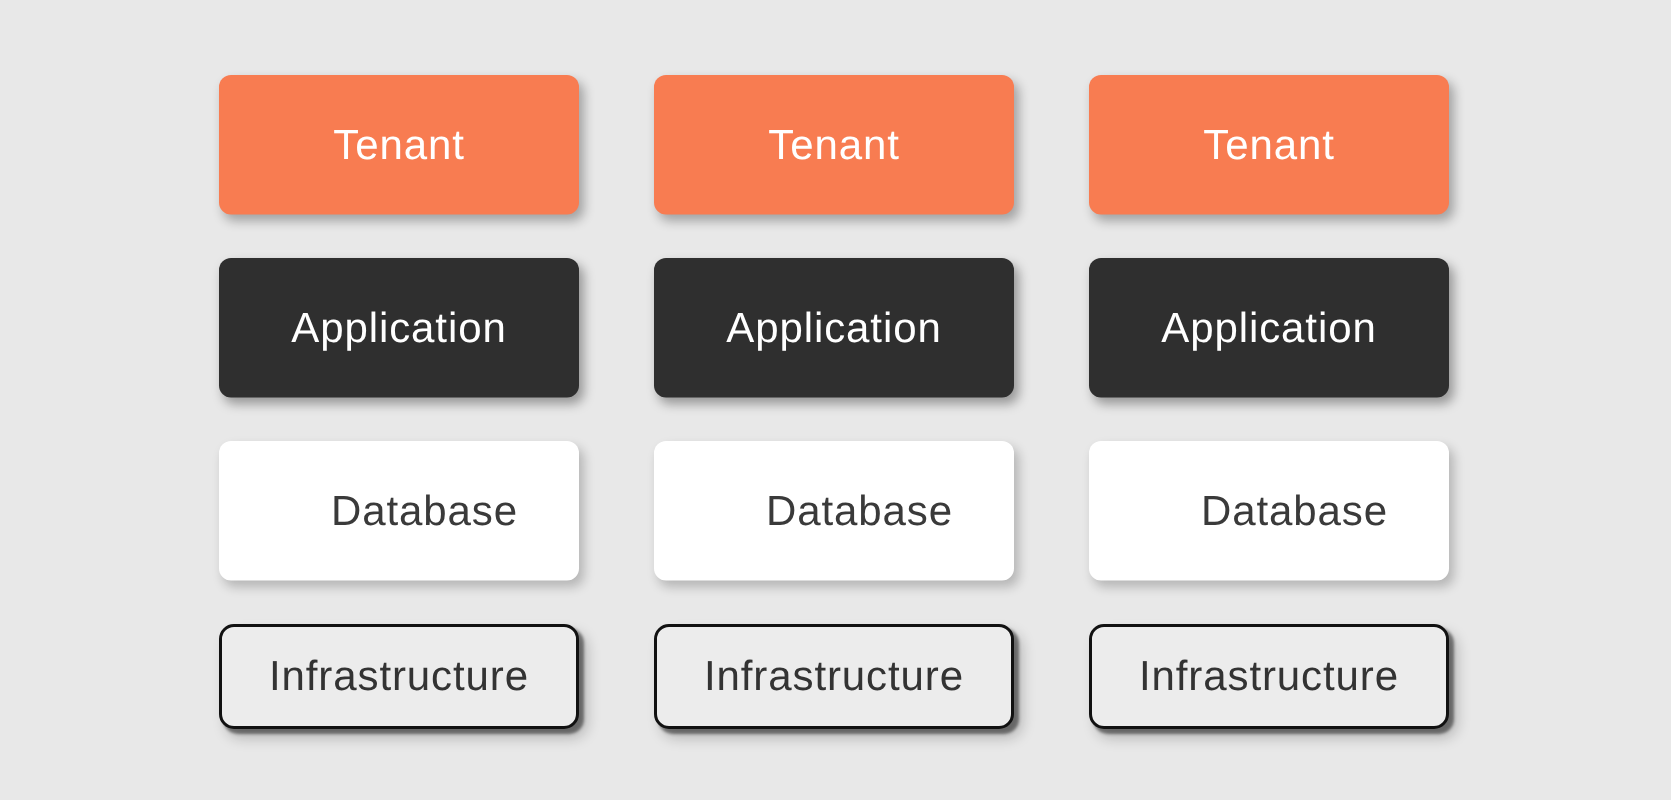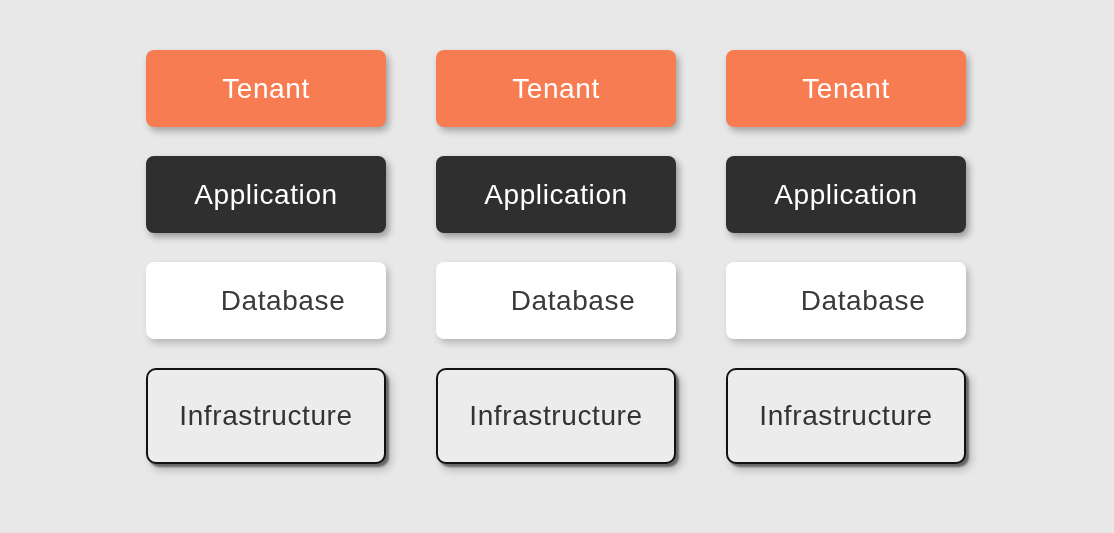--- a/index.html
+++ b/index.html
@@ -19,21 +19,21 @@
     top: 50px;
     width: 240px;
     display: flex;
     flex-direction: column;
     gap: 29px;
   }
   .column.col-0 { left: 146px; }
   .column.col-1 { left: 436px; }
   .column.col-2 { left: 726px; }
   .box {
-    height: 77px;
+    height: 93px;
     border-radius: 8px;
     display: flex;
     align-items: center;
     justify-content: center;
     font-size: 28px;
     letter-spacing: 0.6px;
     font-weight: 400;
     box-sizing: border-box;
   }
   .box.tenant {
@@ -47,21 +47,21 @@
     box-shadow: 3px 4px 7px rgba(0,0,0,0.35);
     text-align: center;
   }
   .box.database {
     background: var(--database-bg, #FFFFFF);
     color: var(--database-text, #3A3A3A);
     box-shadow: 3px 4px 7px rgba(0,0,0,0.22);
     padding-left: 34px;
   }
   .box.infrastructure {
-    height: 96px;
+    height: 70px;
     background: var(--infrastructure-bg, #ECECEC);
     color: var(--infrastructure-text, #333333);
     border: 2px solid var(--infrastructure-border, #111111);
     border-radius: 10px;
     box-shadow: 3px 3px 2px rgba(0,0,0,0.45), 5px 6px 9px rgba(0,0,0,0.22);
   }
 </style>
 </head>
 <body>
 

